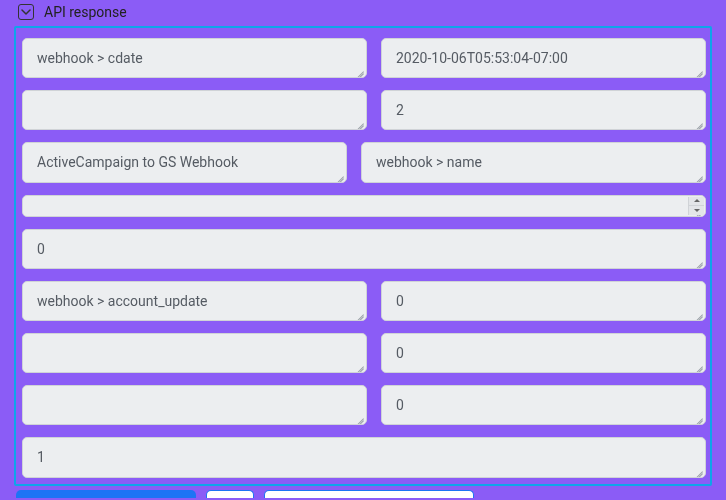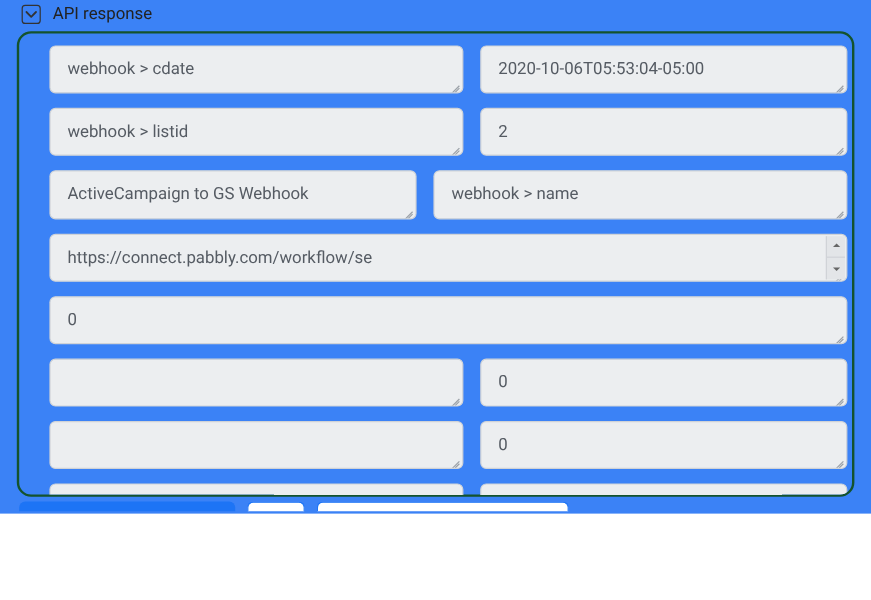--- a/index.html
+++ b/index.html
@@ -5,22 +5,22 @@
   * { box-sizing: border-box; }
   html, body {
     margin: 0;
     padding: 0;
     font-family: "Segoe UI", -apple-system, BlinkMacSystemFont, Roboto, "Helvetica Neue", Arial, sans-serif;
     font-size: 14px;
     color: #333;
   }
   .page {
     width: 726px;
-    height: 428px;
-    background: #3b82f6;
+    height: 500px;
+    background: #8b5cf6;
     position: relative;
     overflow: hidden;
   }
   .header {
     display: flex;
     align-items: center;
     padding: 4px 18px 4px 18px;
     height: 24px;
   }
   .caret-box {
@@ -42,23 +42,22 @@
     font-size: 14px;
     color: #222;
   }
   .panel-wrap {
     position: absolute;
     left: 14px;
     top: 26px;
     right: 14px;
     bottom: 14px;
     overflow-y: scroll;
-    border: 2px solid #14532d;
-    border-radius: 12px;
-    padding-left: 19px;
+    border: 2px solid #0ea5e9;
+    border-radius: 2px;
   }
   .panel-wrap::-webkit-scrollbar {
     width: 16px;
   }
   .panel-wrap::-webkit-scrollbar-track {
     background: #f7f7f7;
   }
   .panel-wrap::-webkit-scrollbar-thumb {
     background: #c9c9c9;
     border: 3px solid #f7f7f7;
@@ -195,29 +194,28 @@
   </div>
 
   <div class="panel-wrap">
     <div class="rows" id="rows">
   <div class="row">
     <div class="cell key-cell">
       <span>webhook &gt; cdate</span>
       <span class="resize-handle"></span>
     </div>
     <div class="cell val-cell">
-      <span>2020-10-06T05:53:04-05:00</span>
-      <span class="resize-handle"></span>
-      
-    </div>
-  </div>
-
-  <div class="row">
-    <div class="cell key-cell">
-      <span>webhook &gt; listid</span>
+      <span>2020-10-06T05:53:04-07:00</span>
+      <span class="resize-handle"></span>
+      
+    </div>
+  </div>
+
+  <div class="row">
+    <div class="cell key-cell">
       <span class="resize-handle"></span>
     </div>
     <div class="cell val-cell">
       <span>2</span>
       <span class="resize-handle"></span>
       
     </div>
   </div>
 
   <div class="row">
@@ -227,21 +225,20 @@
       
     </div>
     <div class="cell key-cell">
       <span>webhook &gt; name</span>
       <span class="resize-handle"></span>
     </div>
   </div>
 
   <div class="row">
     <div class="cell val-cell with-spinner">
-      <span>https://connect.pabbly.com/workflow/se</span>
       <span class="resize-handle"></span>
       <span class="spin">
         <span class="sbtn">
           <svg viewBox="0 0 8 8">
                   <path d="M1 5 L4 2 L7 5 Z" fill="#666"></path>
                 </svg>
         </span>
         <span class="sbtn">
           <svg viewBox="0 0 8 8">
                   <path d="M1 3 L4 6 L7 3 Z" fill="#666"></path>
@@ -254,20 +251,21 @@
   <div class="row">
     <div class="cell val-cell">
       <span>0</span>
       <span class="resize-handle"></span>
       
     </div>
   </div>
 
   <div class="row">
     <div class="cell key-cell">
+      <span>webhook &gt; account_update</span>
       <span class="resize-handle"></span>
     </div>
     <div class="cell val-cell">
       <span>0</span>
       <span class="resize-handle"></span>
       
     </div>
   </div>
 
   <div class="row">

